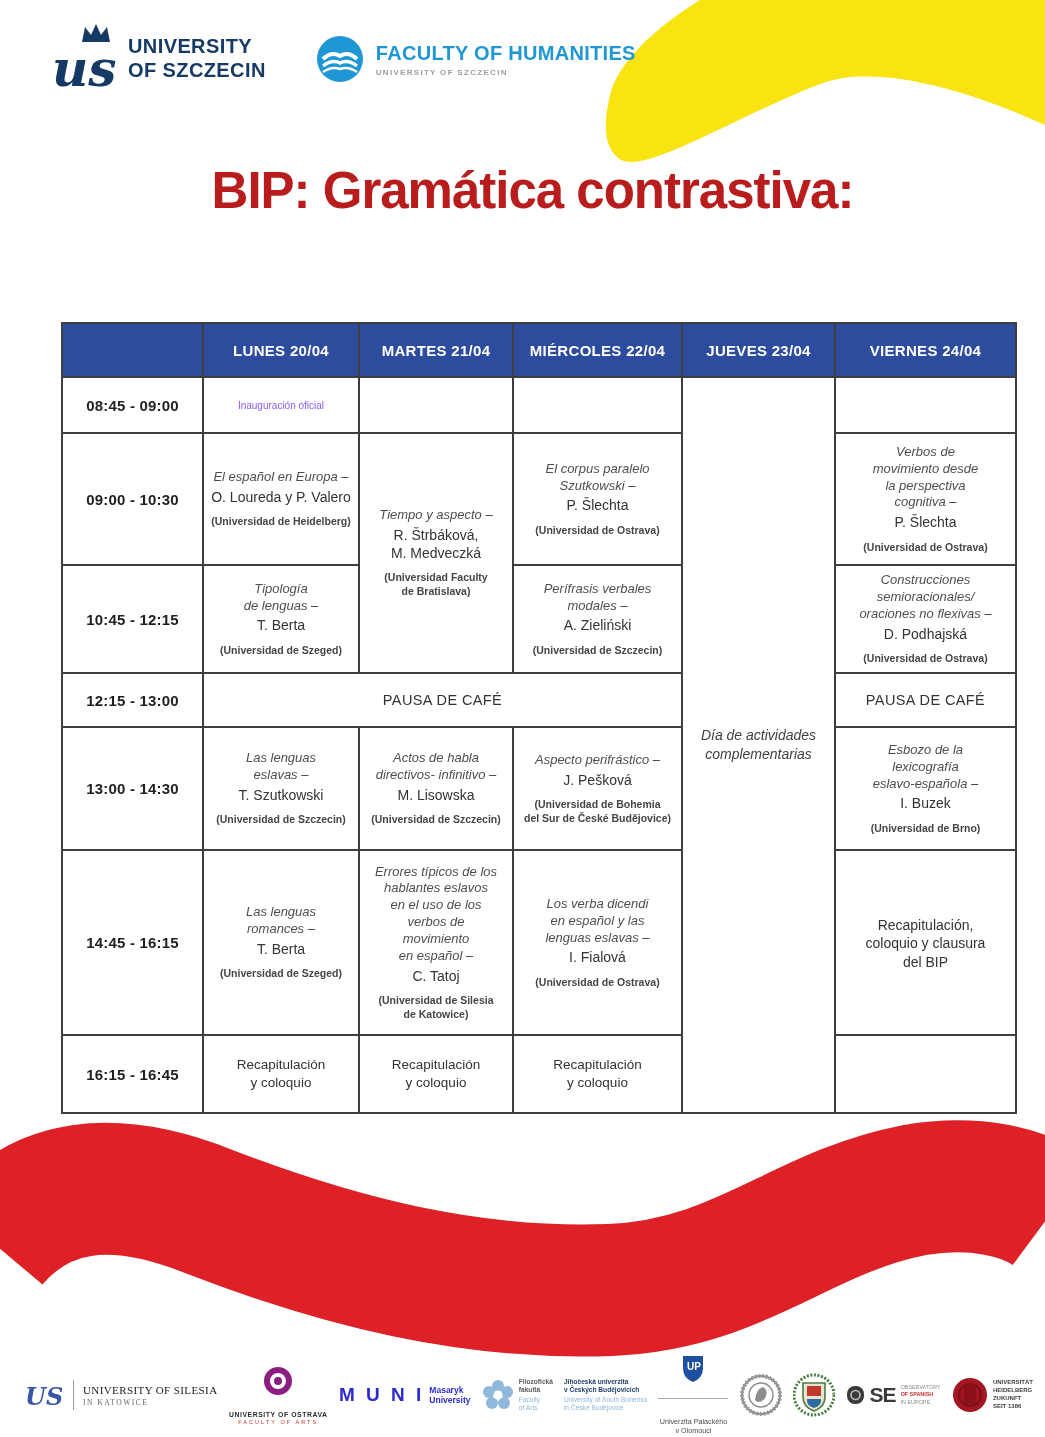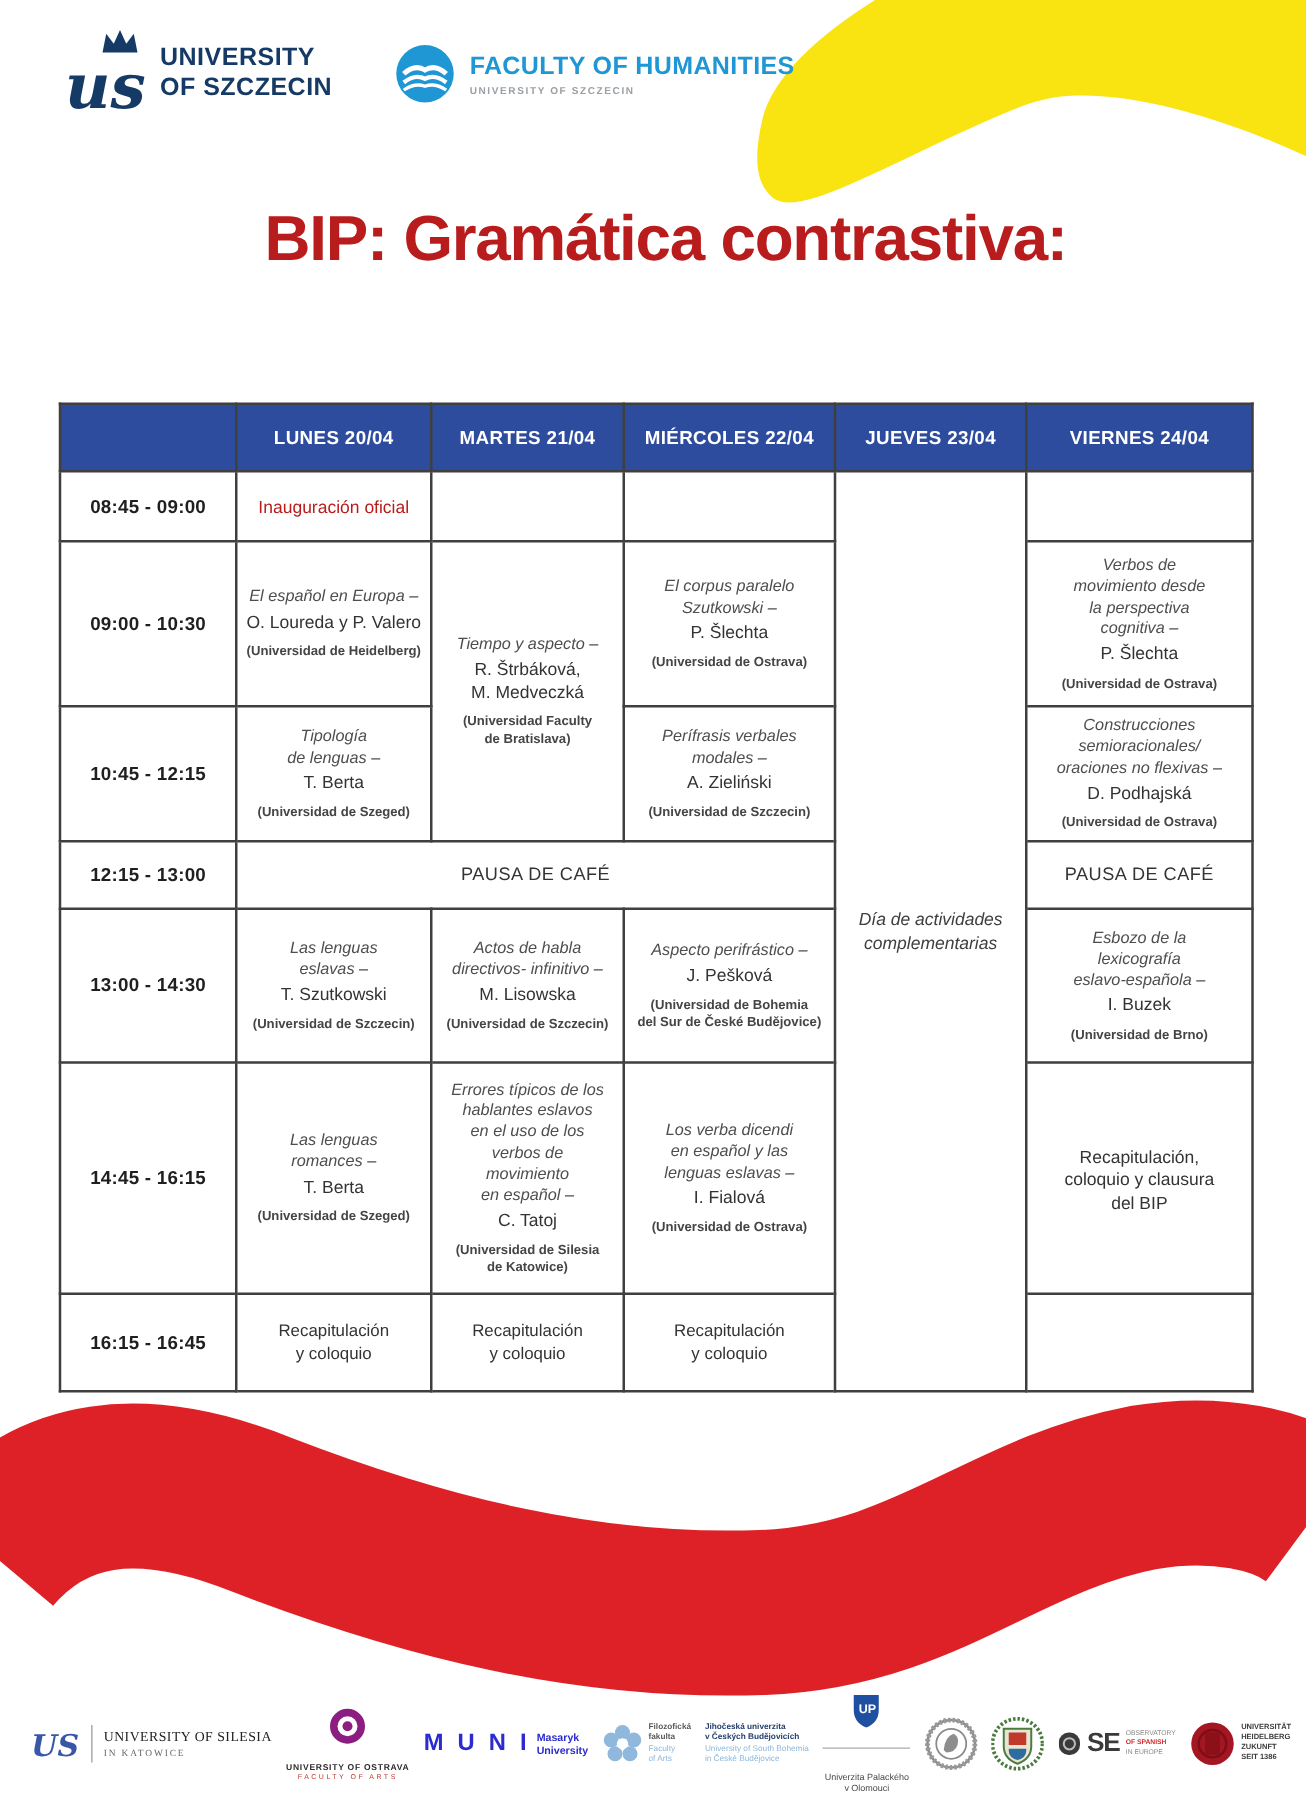--- a/index.html
+++ b/index.html
@@ -14,34 +14,34 @@
   .brand-txt{font-weight:800;font-size:20px;line-height:1.18;color:#163a66;letter-spacing:.4px;}
   .fh-name{font-weight:800;font-size:20px;color:#1f97d4;letter-spacing:.3px;}
   .fh-sub{font-size:8px;color:#9aa0a5;letter-spacing:1.3px;margin-top:3px;font-weight:bold;}
 
   
   .titleblock{top:164px;left:0;width:100%;text-align:center;color:#b91c1c;padding-left:10px;}
   .t1{font-size:51px;font-weight:800;letter-spacing:-1px;line-height:1.05;}
   .t2{font-size:36px;font-weight:800;letter-spacing:-.5px;margin-top:10px;}
 
   
-  .tblwrap{top:322px;left:47px;}
+  .tblwrap{top:322px;left:61px;}
   table{border-collapse:collapse;table-layout:fixed;width:954px;}
   col.c-time{width:141px}col.c-lun{width:156px}col.c-mar{width:154px}
   col.c-mie{width:169px}col.c-jue{width:153px}col.c-vie{width:181px}
   th,td{border:2px solid #3f3f3f;vertical-align:middle;padding:3px 5px;text-align:center;}
   th{background:#2e4c9e;color:#ffffff;font-size:15px;font-weight:bold;letter-spacing:.3px;height:46px;}
   tr.r1{height:56px}tr.r2{height:132px}tr.r3{height:108px}tr.r4{height:54px}
   tr.r5{height:123px}tr.r6{height:185px}tr.r7{height:78px}
   td.time{font-weight:800;font-size:15px;color:#1f1f1f;letter-spacing:.2px;}
   .pre{white-space:pre-line;}
   .s-title{font-style:italic;font-size:13px;color:#4e4e4e;line-height:1.3;}
   .s-names{font-size:14px;color:#333333;line-height:1.3;margin-top:2px;}
   .s-affil{font-size:10.5px;font-weight:bold;color:#454545;line-height:1.3;margin-top:9px;}
-  td.plain{font-size:14px;color:#b91c1c;}
+  td.plain{font-size:10px;color:#8b5cf6;}
   td.pausa{font-size:14.5px;color:#333;letter-spacing:.4px;}
   td.note{font-style:italic;font-size:14px;color:#3f3f3f;line-height:1.35;}
   .recap{font-size:13.5px;color:#333;line-height:1.35;}
 
   
   .footer{top:1360px;left:24px;right:12px;height:70px;display:flex;align-items:center;
           justify-content:space-between;}
   .flogo{display:flex;align-items:center;gap:5px;}
   .fcol{display:flex;flex-direction:column;align-items:center;gap:15px;}
   .sil-div{width:1px;height:30px;background:#9a9a9a;margin:0 4px;}

